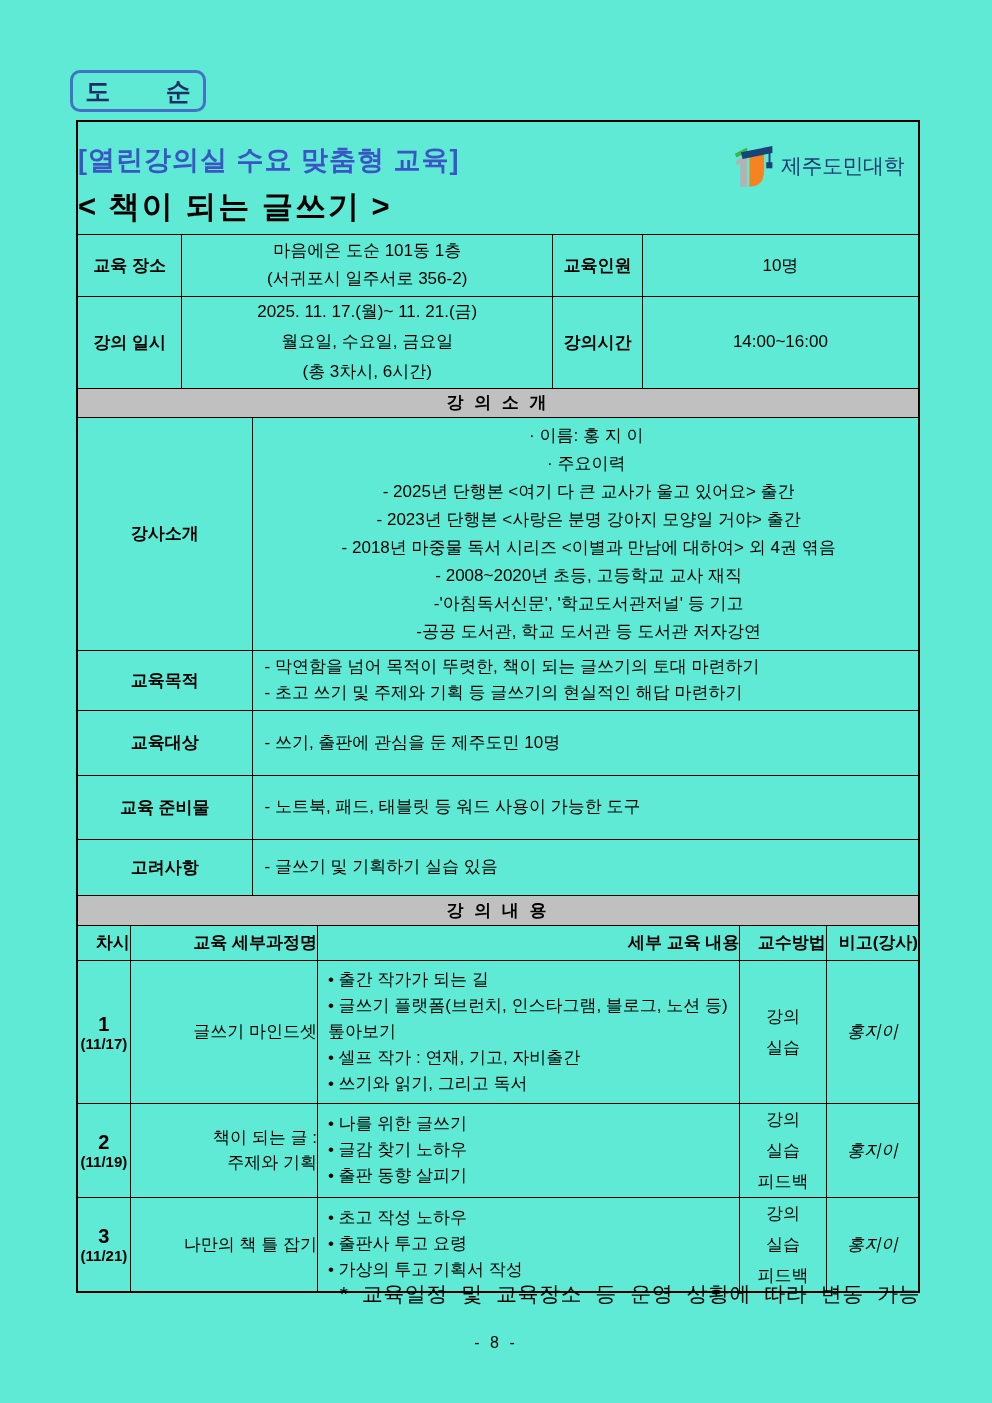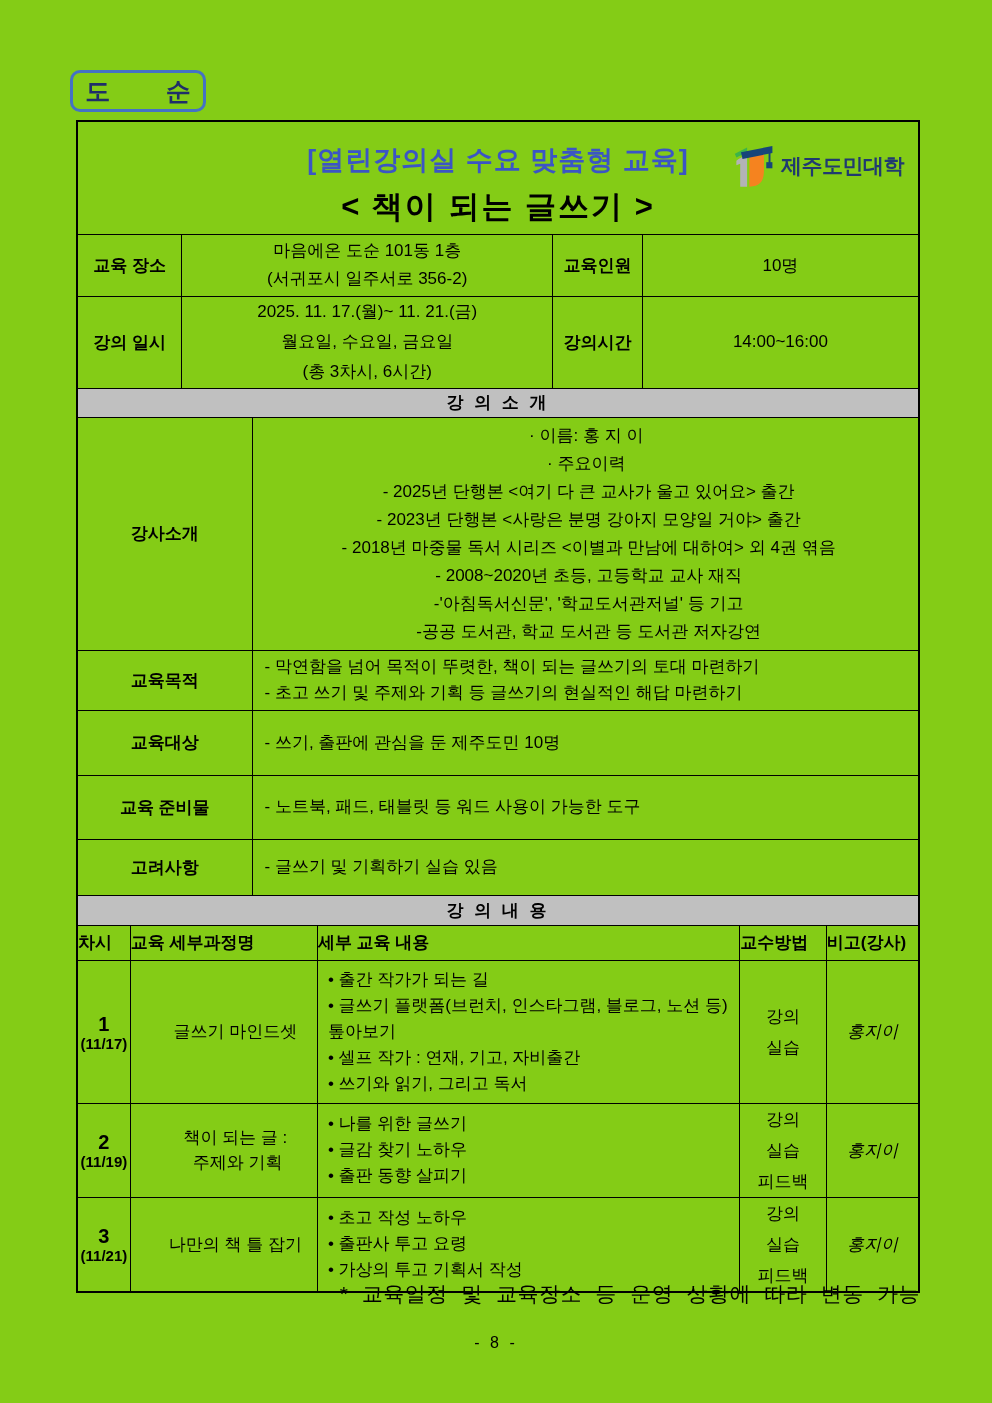--- a/index.html
+++ b/index.html
@@ -1,56 +1,56 @@
 <!DOCTYPE html>
 <html><head>
 <meta charset="utf-8">
 <style>
   * { margin:0; padding:0; box-sizing:border-box; }
   body { background:#ffffff; font-family:"Liberation Sans", sans-serif; color:#000; }
   .page {
-    position:relative; width:992px; height:1403px; background:#84cc16; overflow:hidden;
+    position:relative; width:992px; height:1403px; background:#5eead4; overflow:hidden;
   }
   
   .corner-box {
     position:absolute; left:70px; top:70px; width:136px; height:42px;
     border:3px solid #4472c4; border-radius:10px;
     display:flex; align-items:center; justify-content:center;
     font-size:25px; font-weight:bold; color:#1f2e69; white-space:pre;
   }
   
   table.doc {
     position:absolute; left:76px; top:120px;
     border-collapse:collapse; table-layout:fixed; width:844px;
     border:2.5px solid #000;
   }
   table.doc td {
     border:1.6px solid #000; vertical-align:middle;
     font-size:17px; color:#000; overflow:hidden;
   }
-  .title-cell { position:relative; height:113px; text-align:center; }
+  .title-cell { position:relative; height:113px; }
   .title-sub { font-size:27px; font-weight:bold; color:#3b55c5; letter-spacing:1px; margin-top:14px; }
   .title-main { font-size:31px; font-weight:bold; color:#000; letter-spacing:2px; margin-top:8px; }
   .logo { position:absolute; right:14px; top:18px; display:flex; align-items:center; gap:4px; }
-  .logo-text { font-size:21px; font-weight:bold; color:#203a70; letter-spacing:-0.5px; }
+  .logo-text { font-size:21px; font-weight:normal; color:#203a70; letter-spacing:-0.5px; }
   .lbl { font-weight:bold; text-align:center; font-size:18px; }
   .ctr { text-align:center; }
   .pre { white-space:pre-wrap; }
   .lh28 { line-height:28px; }
   .lh30 { line-height:30px; }
   .section-hd {
     background:#c0c0c0; height:29px; text-align:center;
     font-weight:bold; font-size:19px; letter-spacing:3px;
   }
   .intro-content { text-align:center; padding:4px 8px 4px 10px; line-height:28px; }
   .goal-content  { text-align:left; padding:2px 8px 2px 12px; line-height:26px; }
-  .col-hd { font-weight:bold; text-align:left; font-size:17.5px; height:35px; }
+  .col-hd { font-weight:bold; text-align:right; font-size:17.5px; height:35px; }
   .session-num { font-size:20px; font-weight:bold; display:block; line-height:24px; }
   .session-date { font-size:15px; font-weight:bold; display:block; line-height:16px; }
-  .course-cell { text-align:center; padding-left:23px; line-height:25px; }
+  .course-cell { text-align:right; padding-left:23px; line-height:25px; }
   .details-cell { text-align:left; padding:6px 6px 6px 10px; line-height:26px; }
   .method-cell { text-align:center; line-height:31px; }
   .note-cell { text-align:center;font-style:italic; }
   .footnote {
     position:absolute; left:76px; top:1280px; width:844px;
     text-align:right; font-size:21px; word-spacing:7px; letter-spacing:0.5px; color:#000;
   }
   .page-number {
     position:absolute; left:0; top:1334px; width:100%;
     text-align:center; font-size:16px; letter-spacing:3px; color:#000;

